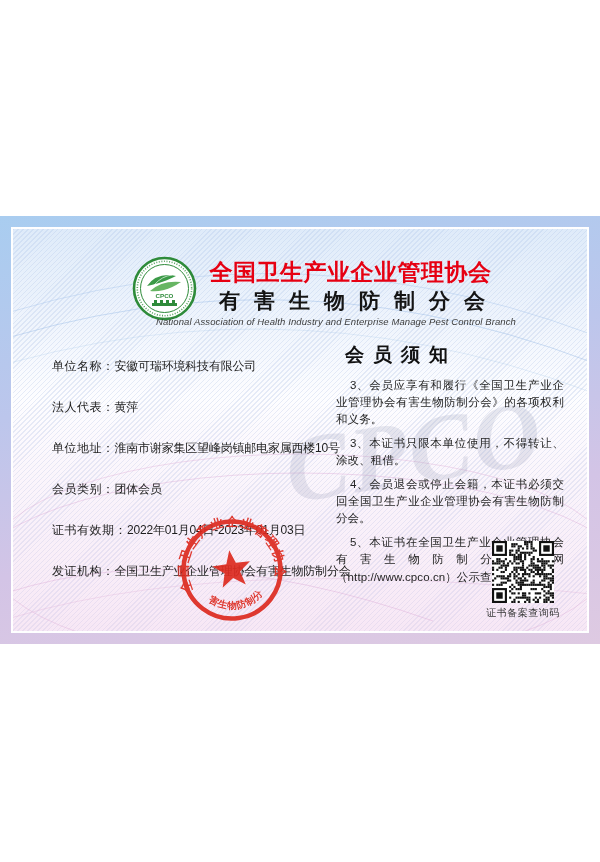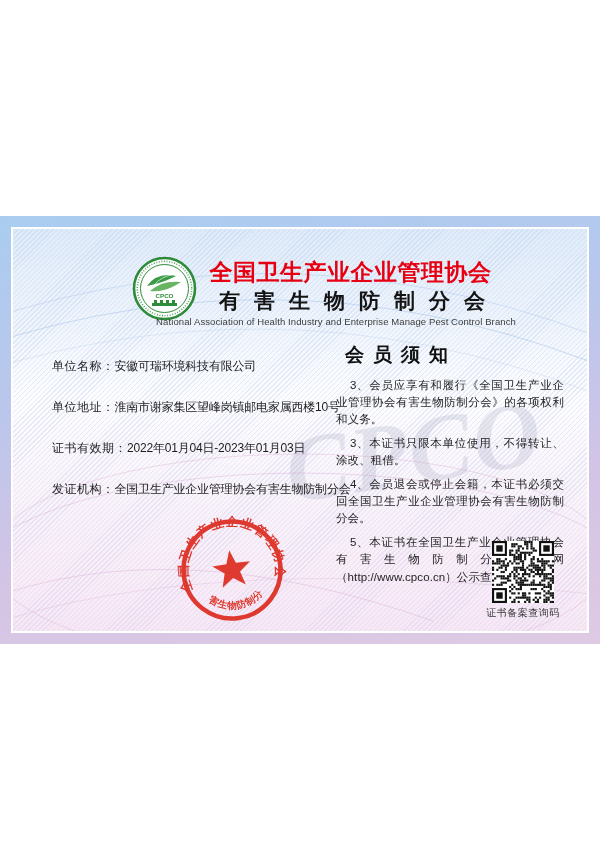--- a/index.html
+++ b/index.html
@@ -25,21 +25,21 @@
              font-size:94px;font-weight:bold;font-style:italic;letter-spacing:2px;
              color:rgba(148,156,180,.22);transform:rotate(-9deg);pointer-events:none;}
 
   
   .logo{position:absolute;left:119px;top:27px;width:65px;height:65px;}
   .titles{position:absolute;left:192px;top:30px;width:291px;text-align:center;}
   .title-cn{font-size:23px;font-weight:900;color:#e60012;letter-spacing:.5px;line-height:26px;white-space:nowrap;}
   .title-branch{margin-top:4px;font-size:21px;font-weight:900;color:#141414;
                 letter-spacing:14px;padding-left:14px;line-height:24px;white-space:nowrap;}
   .title-en{position:absolute;left:100px;top:87px;width:446px;text-align:center;
-            font-size:9.5px;color:#3c3c3c;letter-spacing:.1px;white-space:nowrap;}
+            font-size:9.5px;color:#3c3c3c;letter-spacing:.1px;white-space:nowrap;font-style:italic;}
 
   
   .fields{position:absolute;left:39px;top:131px;display:flex;flex-direction:column;gap:28px;}
   .frow{font-size:12px;line-height:13px;color:#1d1d1d;white-space:nowrap;font-weight:500;}
   .frow .flabel{letter-spacing:.5px;}
   .frow .fvalue{letter-spacing:-.2px;}
 
   
   .notice{position:absolute;left:323px;top:113px;width:228px;}
   .notice-title{font-family:"Liberation Serif","DejaVu Serif",serif;
@@ -92,21 +92,27 @@
       <div class="title-cn">全国卫生产业企业管理协会</div>
       <div class="title-branch">有害生物防制分会</div>
     </div>
     <div class="title-en">National Association of Health Industry and Enterprise Manage Pest Control Branch</div>
 
     <div class="fields">
       <div class="frow">
         <span class="flabel">单位名称：</span><span class="fvalue">安徽可瑞环境科技有限公司</span>
       </div>
       <div class="frow">
+        <span class="flabel">法人代表：</span><span class="fvalue">黄萍</span>
+      </div>
+      <div class="frow">
         <span class="flabel">单位地址：</span><span class="fvalue">淮南市谢家集区望峰岗镇邮电家属西楼10号</span>
+      </div>
+      <div class="frow">
+        <span class="flabel">会员类别：</span><span class="fvalue">团体会员</span>
       </div>
       <div class="frow">
         <span class="flabel">证书有效期：</span><span class="fvalue">2022年01月04日-2023年01月03日</span>
       </div>
       <div class="frow">
         <span class="flabel">发证机构：</span><span class="fvalue">全国卫生产业企业管理协会有害生物防制分会</span>
       </div>
     </div>
 
     <div class="notice">

